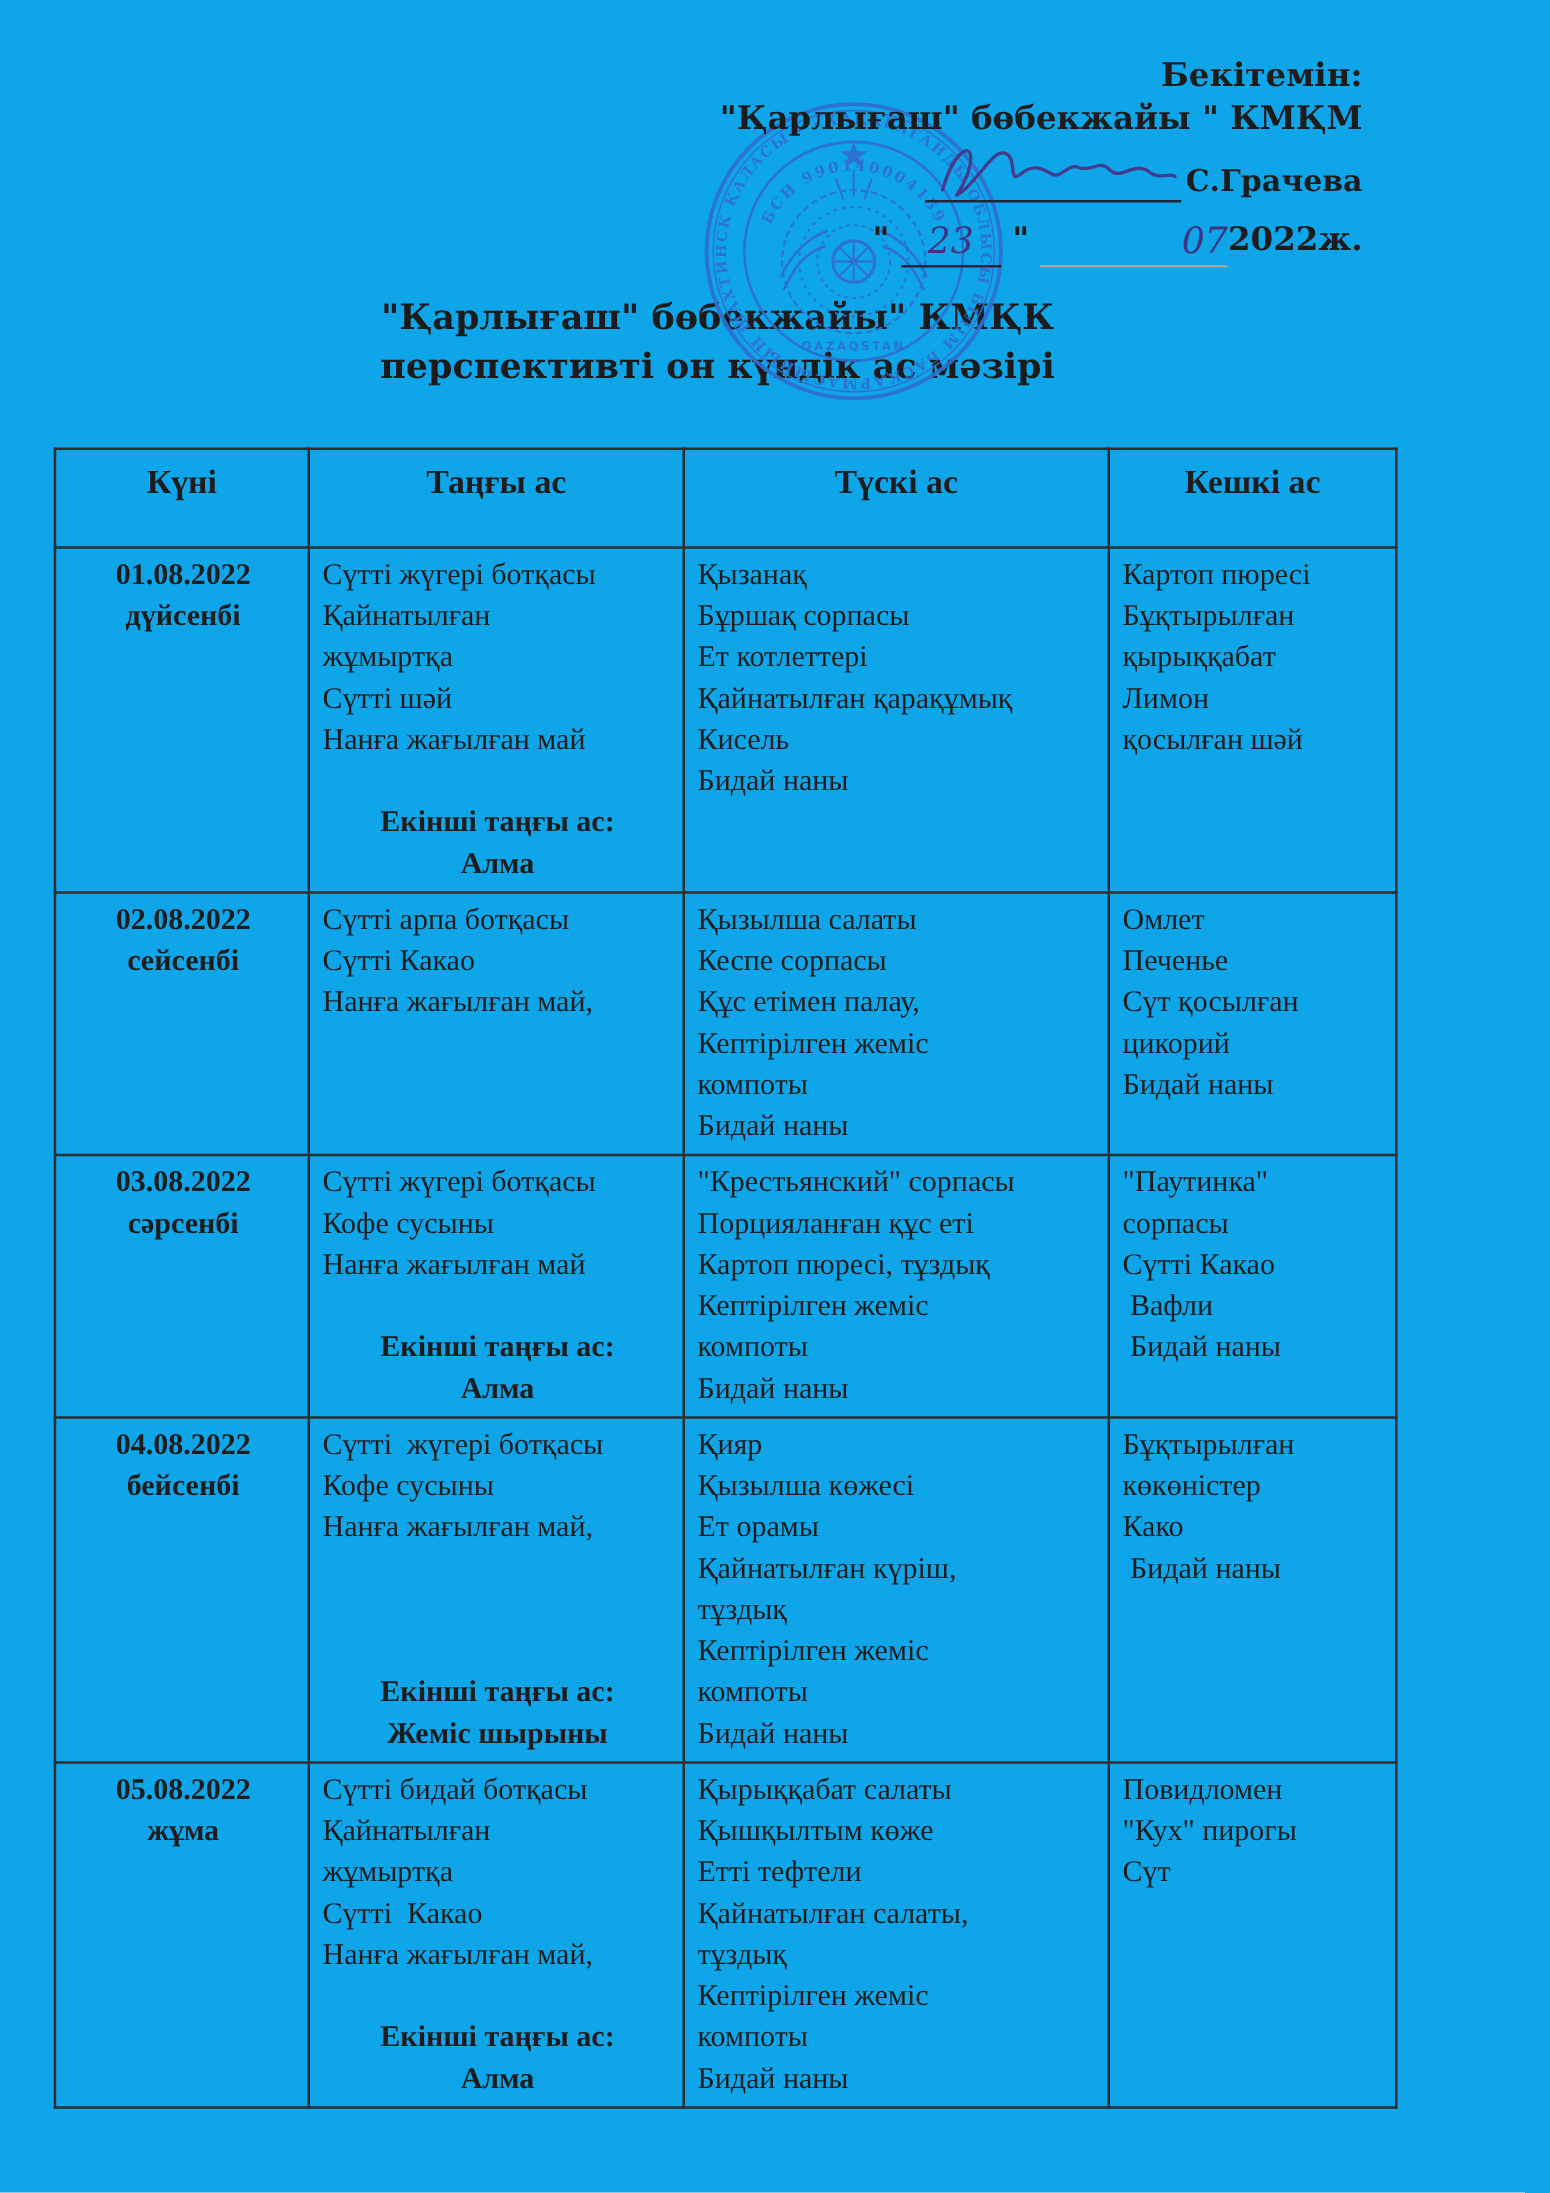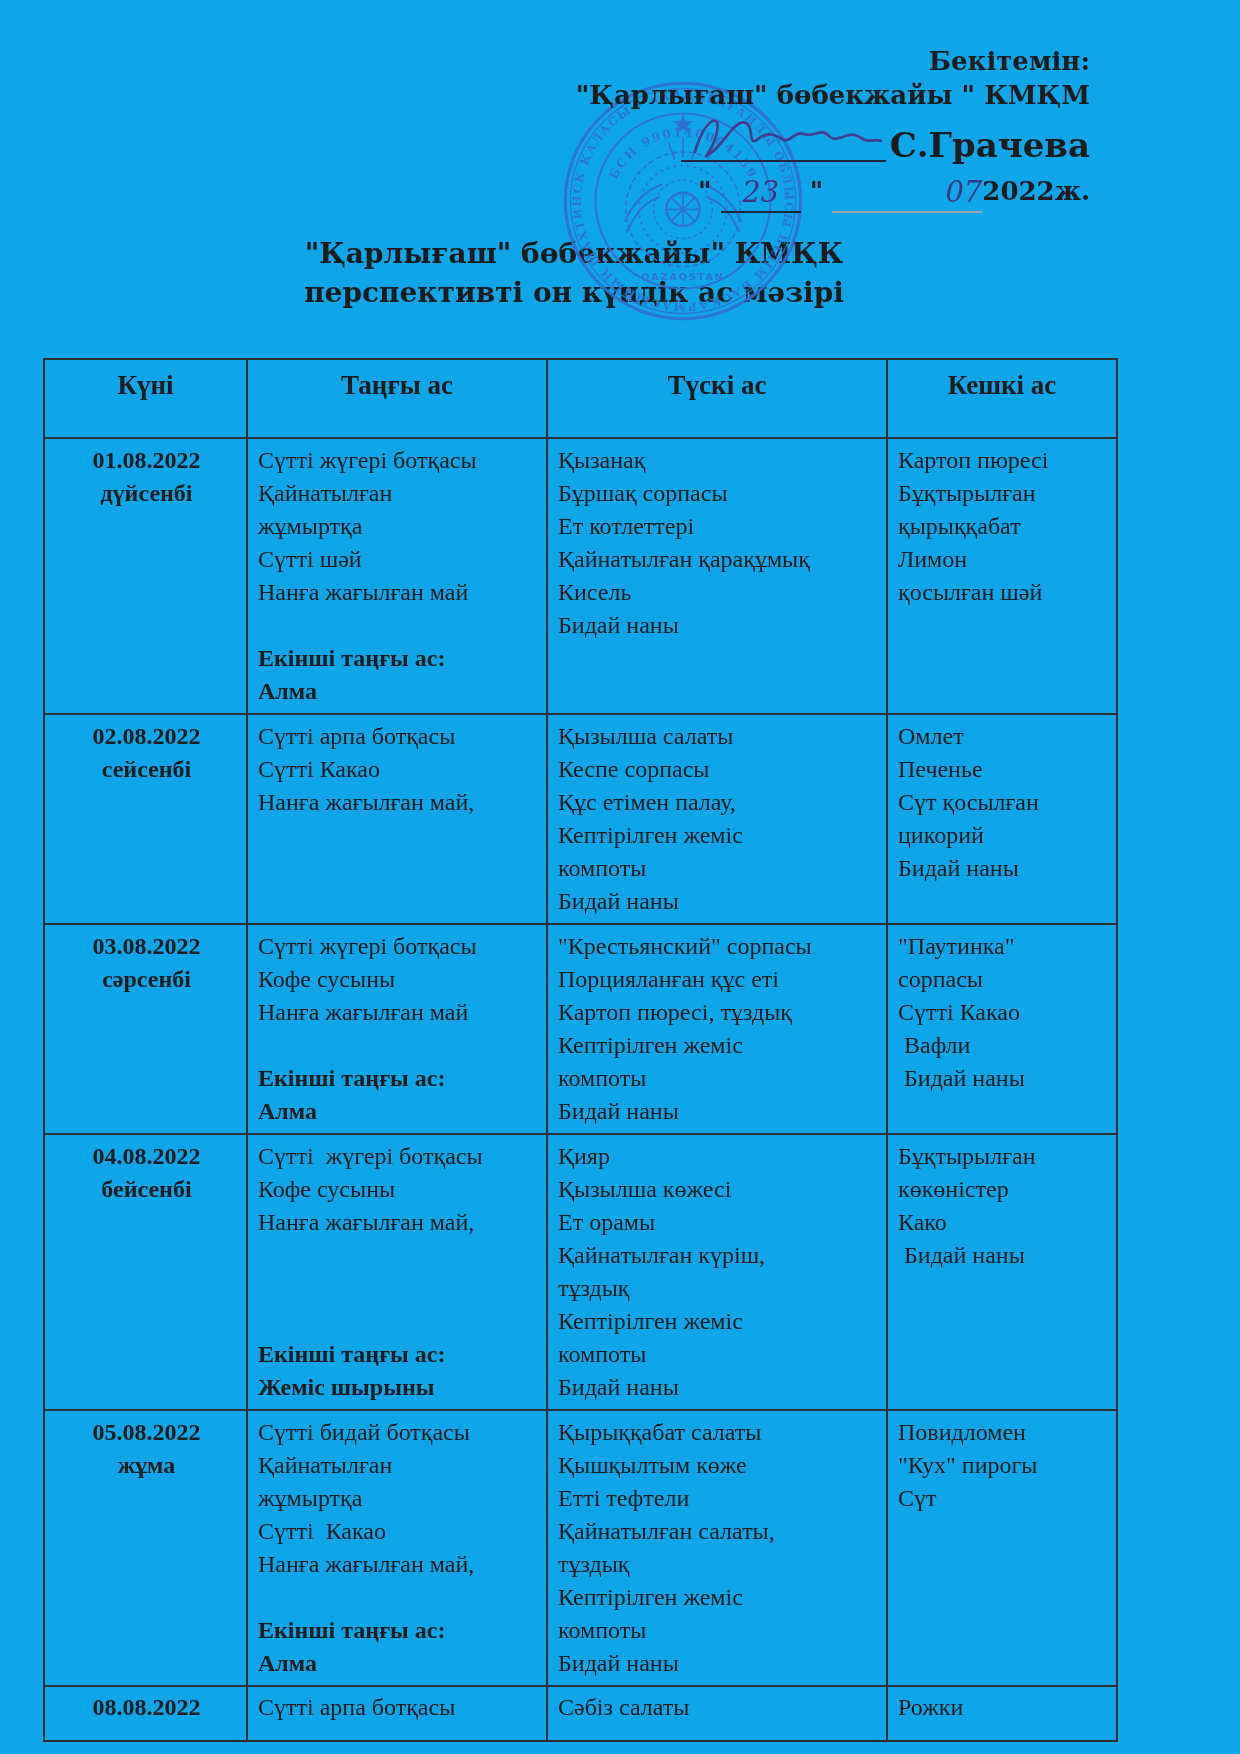--- a/index.html
+++ b/index.html
@@ -11,21 +11,21 @@
     color:#1c1c1c;
     overflow:hidden;
     margin:0 auto;
   }
   
   .approval{position:absolute;top:44px;right:150px;text-align:right;z-index:3;}
   .approval .apr-line{font-size:26px;font-weight:bold;line-height:34px;white-space:pre;}
   .sig-row{margin-top:4px;display:flex;justify-content:flex-end;align-items:flex-end;}
   .sig-line{position:relative;width:205px;height:44px;border-bottom:2px solid #24243a;margin-right:4px;}
   .sig-line svg{position:absolute;left:0;bottom:-8px;}
-  .signer{font-size:34px;font-weight:bold;line-height:34px;}
+  .signer{font-size:24px;font-weight:bold;line-height:34px;}
   .date-row{margin-top:10px;font-size:26px;font-weight:bold;line-height:36px;white-space:nowrap;}
   .hand{font-style:italic;font-weight:normal;color:#3d3582;font-size:29px;font-family:"DejaVu Serif",serif;}
   .u-day{display:inline-block;width:80px;text-align:center;border-bottom:2px solid #24243a;transform:translateY(2px);}
   .u-month{display:inline-block;width:150px;border-bottom:2px solid #a3a3a3;transform:translateY(2px);}
   
   .stamp{position:absolute;left:558px;top:76px;width:250px;height:250px;z-index:2;opacity:.92;}
   
   .title-block{position:absolute;top:234px;left:0;width:1148px;text-align:center;z-index:1;}
   .title-block div{font-size:28px;font-weight:bold;line-height:39px;color:#1b1b1b;}
   
@@ -35,21 +35,21 @@
   }
   table.menu th,table.menu td{border:2px solid #2e2e30;}
   table.menu th{
     font-size:27px;font-weight:bold;height:66px;vertical-align:top;
     padding-top:10px;text-align:center;
   }
   table.menu td{vertical-align:top;padding:5px 8px 5px 10px;font-size:24px;line-height:33px;}
   td.date-cell{text-align:center;font-weight:bold;font-size:22px;line-height:31px;padding-top:10px;}
   .line{white-space:pre-wrap;min-height:33px;}
   .line.blank{min-height:33px;}
-  .sb-label,.sb-item{font-weight:bold;white-space:pre-wrap;min-height:33px;}
+  .sb-label,.sb-item{font-weight:bold;white-space:pre-wrap;min-height:33px;text-align:center;}
   tr.clipped td{height:44px;overflow:hidden;padding-top:4px;}
 </style>
 </head>
 <body>
 
 <div class="page">
 
   <div class="approval">
     <div class="apr-line">Бекітемін:</div>
     <div class="apr-line">"Қарлығаш" бөбекжайы " КМҚМ</div>
@@ -301,38 +301,16 @@
             </div>
       </td>
       <td>
         <div>
               <div class="line">Повидломен</div>
               <div class="line">"Кух" пирогы</div>
               <div class="line">Сүт</div>
             </div>
       </td>
     </tr>
-        <tr class="clipped">
-      <td class="date-cell">
-        <div>08.08.2022</div>
-        <div></div>
-      </td>
-      <td>
-        <div>
-              <div class="line">Сүтті арпа ботқасы</div>
-            </div>
-
-      </td>
-      <td>
-        <div>
-              <div class="line">Сәбіз салаты</div>
-            </div>
-      </td>
-      <td>
-        <div>
-              <div class="line">Рожки</div>
-            </div>
-      </td>
-    </tr>
       </tbody>
   </table>
 
 </div>
 
 </body></html>

